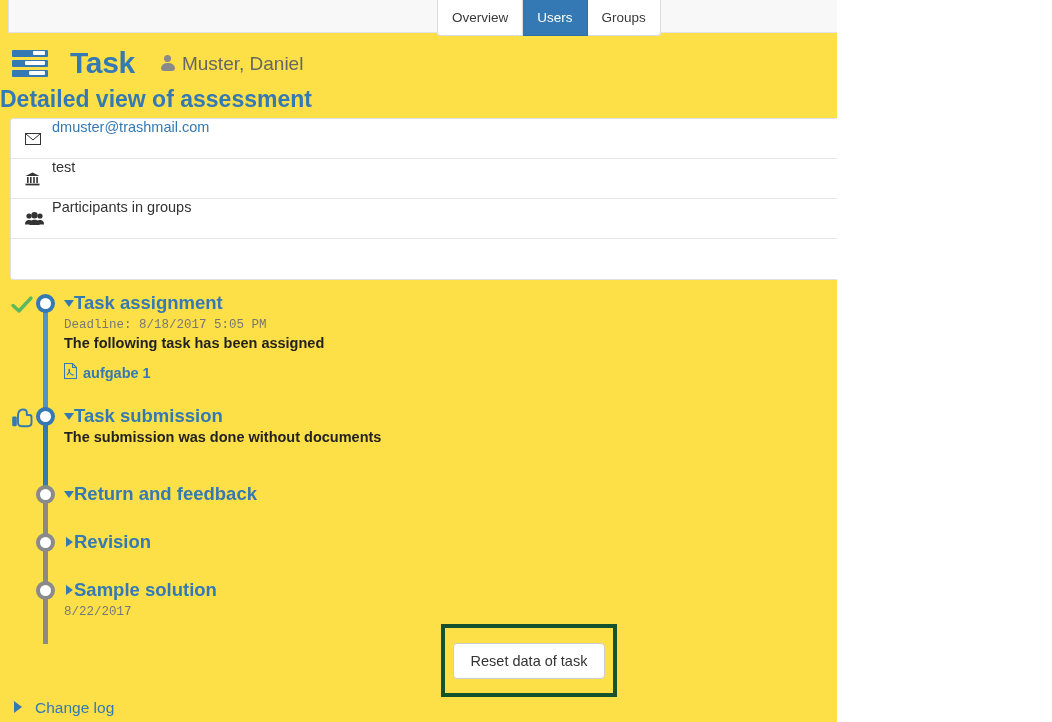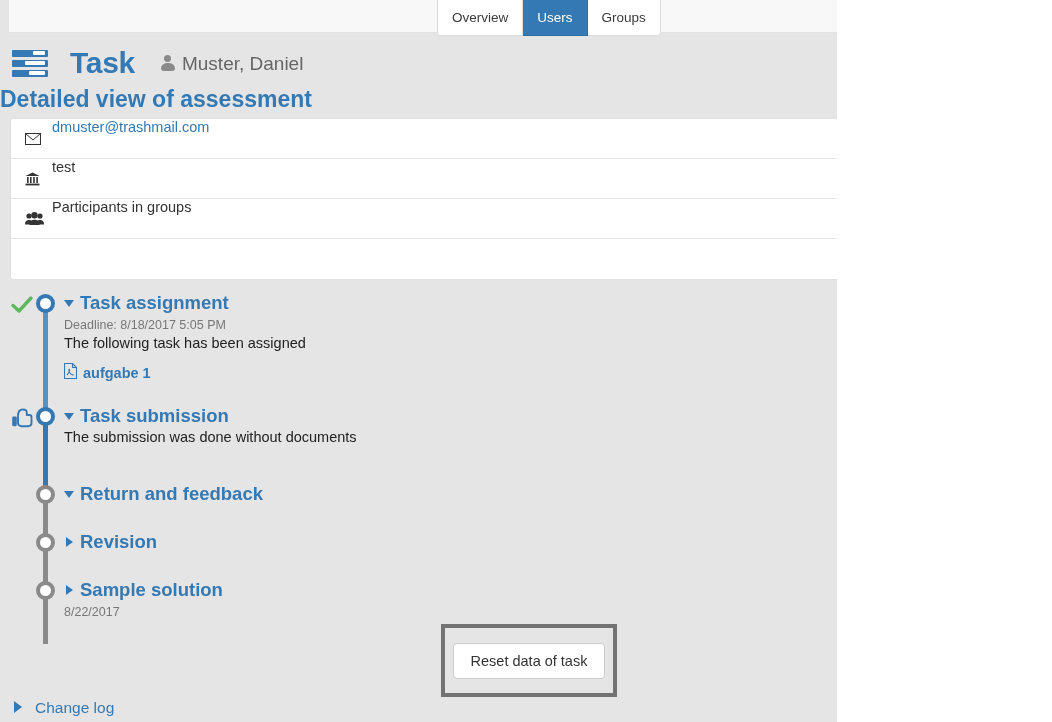--- a/index.html
+++ b/index.html
@@ -4,21 +4,21 @@
 <title>Task - Detailed view of assessment</title>
 <style>
   * { box-sizing: border-box; }
   html, body {
     margin: 0; padding: 0;
     width: 1052px; height: 722px;
     background: #ffffff;
     font-family: "Liberation Sans", sans-serif;
     -webkit-font-smoothing: antialiased;
   }
-  .page { position: relative; width: 837px; height: 722px; overflow: hidden; background:#e5e5e5; }
+  .page { position: relative; width: 837px; height: 722px; overflow: hidden; background:#fde047; }
 
   
   .tabstrip {
     position: absolute; left: 8px; top: 0px; width: 1036px; height: 33px;
     background: #f8f8f8;
     border: 1px solid #e2e2e2;
     border-top: none;
   }
   .tabs {
     position: absolute; left: 437px; top: 0px;
@@ -121,55 +121,55 @@
     width: 19px; height: 19px; border-radius: 50%;
     background: #ffffff; border: 4px solid #8a8a8a;
     z-index: 3;
   }
   .tl-node.blue { border-color: #3479b3; }
 
   .tl-status { position: absolute; left: 10px; width: 24px; height: 24px; z-index: 3; }
 
   .tl-item { position: absolute; left: 64px; }
   .tl-title {
-    display: flex; align-items: baseline; gap: 6px;
+    display: flex; align-items: baseline; gap: 0;
     font-size: 18.5px; font-weight: bold; color: #3479b3;
     cursor: pointer; line-height: 1.1;
   }
   .caret-down {
     width: 0; height: 0; border-left: 5.5px solid transparent;
     border-right: 5.5px solid transparent; border-top: 7px solid #3479b3;
     display:inline-block; position: relative; top: -2px;
   }
   .caret-right {
     width: 0; height: 0; border-top: 5.5px solid transparent;
     border-bottom: 5.5px solid transparent; border-left: 7px solid #3479b3;
     display:inline-block; position: relative; top: -1px; margin-right: 1px; margin-left: 2px;
   }
-  .tl-deadline { font-size: 12.5px; color: #777777; margin-top: 5px; }
-  .tl-text { font-size: 14.5px; color: #222222; margin-top: 3px; }
+  .tl-deadline { font-size: 12.5px; color: #777777; margin-top: 5px; font-family: Liberation Mono, monospace; }
+  .tl-text { font-size: 14.5px; color: #222222; margin-top: 3px; font-weight: bold; }
   .tl-file {
     display: inline-flex; align-items: center; gap: 6px;
     margin-top: 12px; font-size: 14.5px; font-weight: bold; color: #3479b3;
     text-decoration: none; cursor: pointer;
   }
 
   
   .btn {
     display: inline-flex; align-items: center; justify-content: center; gap: 7px;
     background: #ffffff; border: 1px solid #cccccc; border-radius: 4px;
     font-size: 14px; color: #333333; cursor: pointer;
     font-family: "Liberation Sans", sans-serif;
     padding: 24px 14px;
   }
   .btn-download { position: absolute; left: 909px; top: 334px; }
 
   .reset-wrap {
     position: absolute; left: 441px; top: 624px; width: 176px; height: 73px;
-    border: 4px solid #737373;
+    border: 4px solid #14532d;
     display: flex; align-items: center; justify-content: center;
     background: transparent;
   }
   .btn-reset { padding: 9px 17px; font-size: 14.5px; }
 
   .changelog {
     position: absolute; left: 12px; top: 699px;
     display: flex; align-items: center; gap: 12px;
     font-size: 15.5px; color: #3479b3; cursor: pointer;
   }

